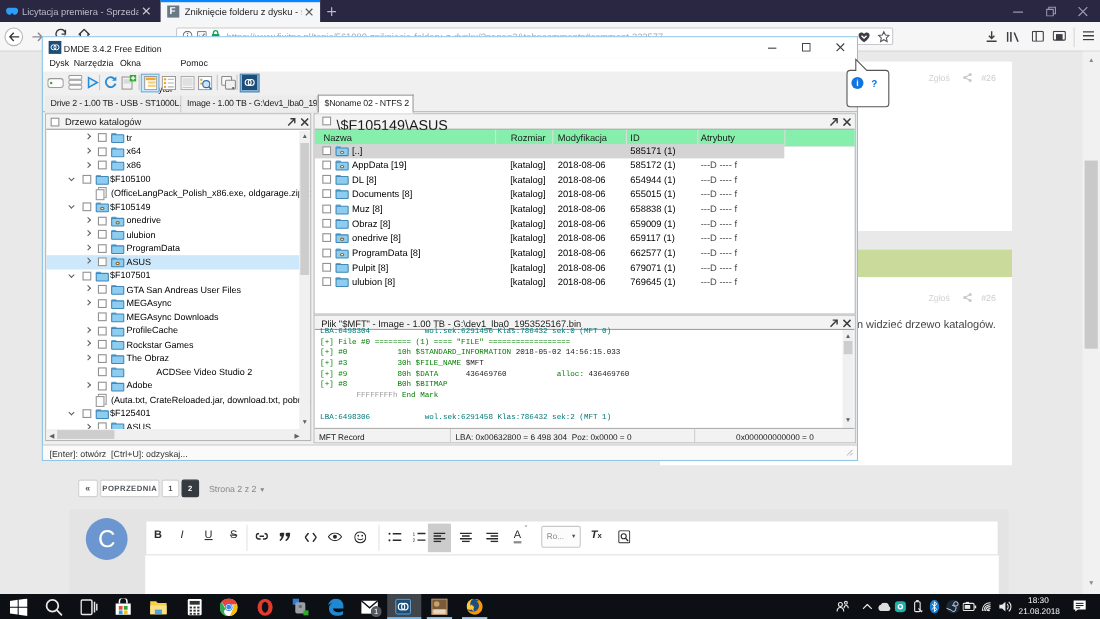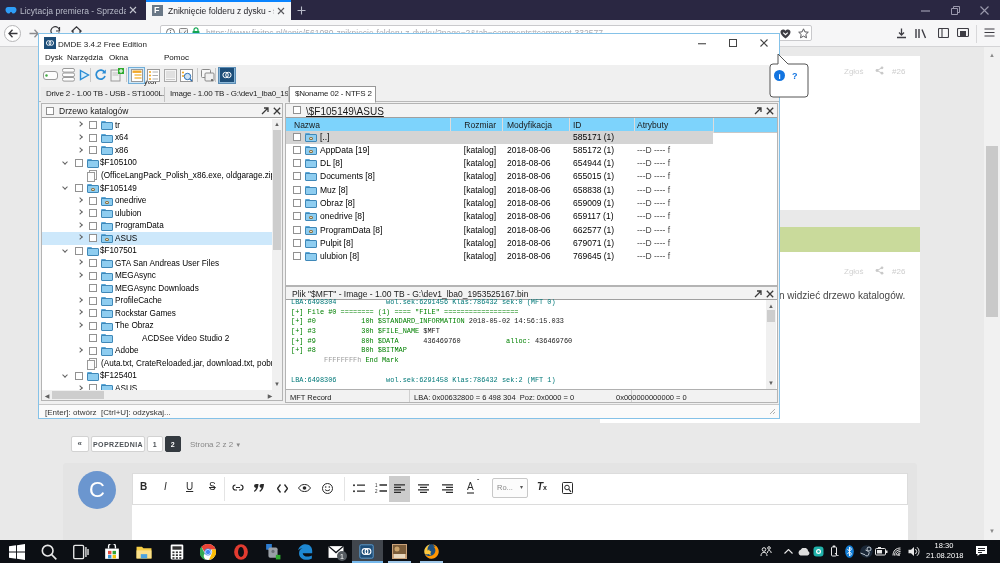--- a/index.html
+++ b/index.html
@@ -547,29 +547,29 @@
 <div class="sarr" style="left:230px;top:277px;width:10px;">▼</div>
 <div class="sbar" style="left:0;top:286px;width:240px;height:10px;"></div>
 <div class="sarr" style="left:1px;top:288px;width:8px;">◀</div>
 <div class="sthumb" style="left:10px;top:287px;width:52px;height:8px;"></div>
 <div class="sarr" style="left:224px;top:288px;width:8px;">▶</div>
 </div>
 
   <div class="abs" id="rpanel" style="left:246px; top:69px; width:493px; height:183px; background:#fff; border:1px solid #b4b4b4; overflow:hidden;">
 <div class="abs" style="left:0;top:0;width:491px;height:14px;background:#f3f3f3;border-bottom:1px solid #a0a0a0;">
 <span class="cb" style="left:7px;top:1.5px;"></span>
-<span class="abs" style="left:20px;top:2px;font-size:10px;color:#1a1a1a;text-decoration:underline;">\$F105149\ASUS</span>
+<span class="abs" style="left:20px;top:2px;font-size:13px;color:#1a1a1a;">\$F105149\ASUS</span>
 <svg class="abs" style="left:468px;top:3px;" width="8" height="8" viewBox="0 0 8 8">
           <path d="M1 7 L7 1 M3 1 H7 V5" stroke="#3a3a3a" stroke-width="1.3" fill="none"></path>
         </svg>
 <svg class="abs" style="left:480px;top:3px;" width="8" height="8" viewBox="0 0 8 8">
           <path d="M0.8 0.8 L7.2 7.2 M7.2 0.8 L0.8 7.2" stroke="#3a3a3a" stroke-width="1.3"></path>
         </svg>
 </div>
-<div class="abs" style="left:0;top:14px;width:593px;height:15px;background:#7dd3fc;border-bottom:1px solid #c8c8c8;padding-left:16px;">
+<div class="abs" style="left:0;top:14px;width:593px;height:15px;background:#86efac;border-bottom:1px solid #c8c8c8;padding-left:16px;">
 <span class="colsep" style="left:164px;height:15px;"></span>
 <span class="colsep" style="left:216px;height:15px;"></span>
 <span class="colsep" style="left:283px;height:15px;"></span>
 <span class="colsep" style="left:348px;height:15px;"></span>
 <span class="colsep" style="left:427px;height:15px;"></span>
 <span class="hdrlbl" style="left:8px;">Nazwa</span>
 <span class="hdrlbl" style="left:160px;width:50px;text-align:right;">Rozmiar</span>
 <span class="hdrlbl" style="left:221px;">Modyfikacja</span>
 <span class="hdrlbl" style="left:287px;">ID</span>
 <span class="hdrlbl" style="left:351px;">Atrybuty</span>
@@ -716,21 +716,21 @@
         <span class="g">FFFFFFFFh</span> End Mark
 
 <span class="t">LBA:6498306            wol.sek:6291458 Klas:786432 sek:2 (MFT 1)</span></div>
     <div class="sbar" style="left:480px;top:13px;width:10px;height:89px;"></div>
     <div class="sarr" style="left:480px;top:16px;width:10px;">▲</div>
     <div class="sthumb" style="left:481px;top:23px;width:8px;height:12px;"></div>
     <div class="sarr" style="left:480px;top:93px;width:10px;">▼</div>
     <div class="abs" style="left:0;top:102px;width:491px;height:15px;background:#f2f2f2;border-top:1px solid #b0b0b0;">
       <span class="statcell" style="left:0;width:124px;">MFT Record</span>
       <span class="statcell" style="left:124px;width:222px;">LBA: 0x00632800 = 6 498 304&nbsp;&nbsp;Poz: 0x0000 = 0</span>
-      <span class="statcell" style="left:326px;width:145px;border-right:none;">0x000000000000 = 0</span>
+      <span class="statcell" style="left:344px;width:145px;border-right:none;text-align:center;">0x000000000000 = 0</span>
     </div>
   </div>
   <div class="abs" id="enterbar" style="left:0; top:370px; width:740px; height:14px; background:#fafafa; border-top:1px solid #c8c8c8; font-size:8px; color:#333; padding:2.5px 0 0 6px;">[Enter]: otwórz&nbsp;&nbsp;[Ctrl+U]: odzyskaj...</div>
   <svg class="abs" style="left:730px; top:374px;" width="7" height="7" viewBox="0 0 7 7">
       <path d="M6 1 L1 6 M6 4 L4 6" stroke="#9a9a9a" stroke-width="0.8"></path>
     </svg>
 </div>
 
 <svg class="abs" style="left:768px; top:52px;" width="42" height="47" viewBox="0 0 42 47">
   <path d="M10 2 L20 12 H37 A3 3 0 0 1 40 15 V42 A3 3 0 0 1 37 45 H5 A3 3 0 0 1 2 42 V15 A3 3 0 0 1 5 12 H10 Z" fill="#fff" stroke="#555" stroke-width="1"></path>

